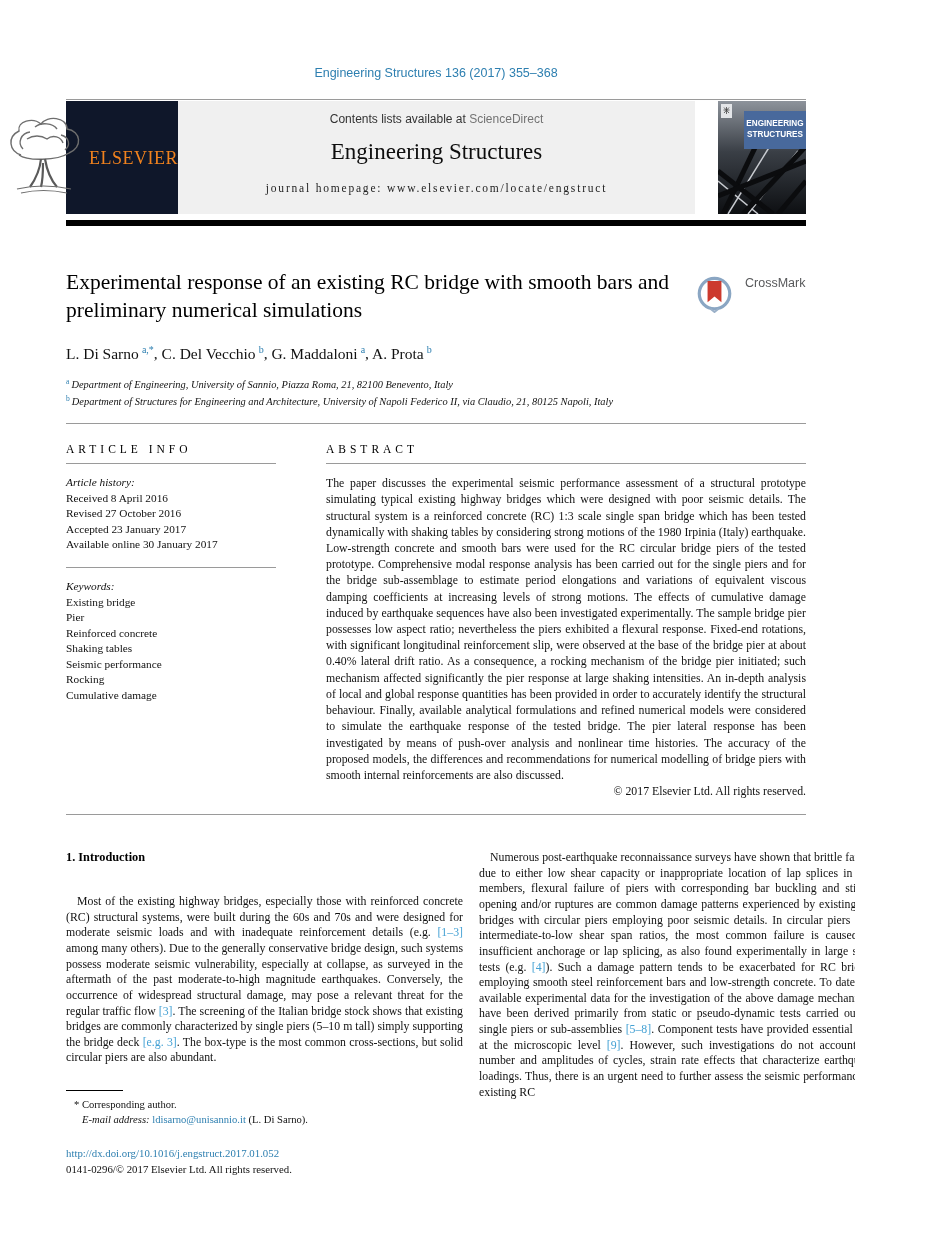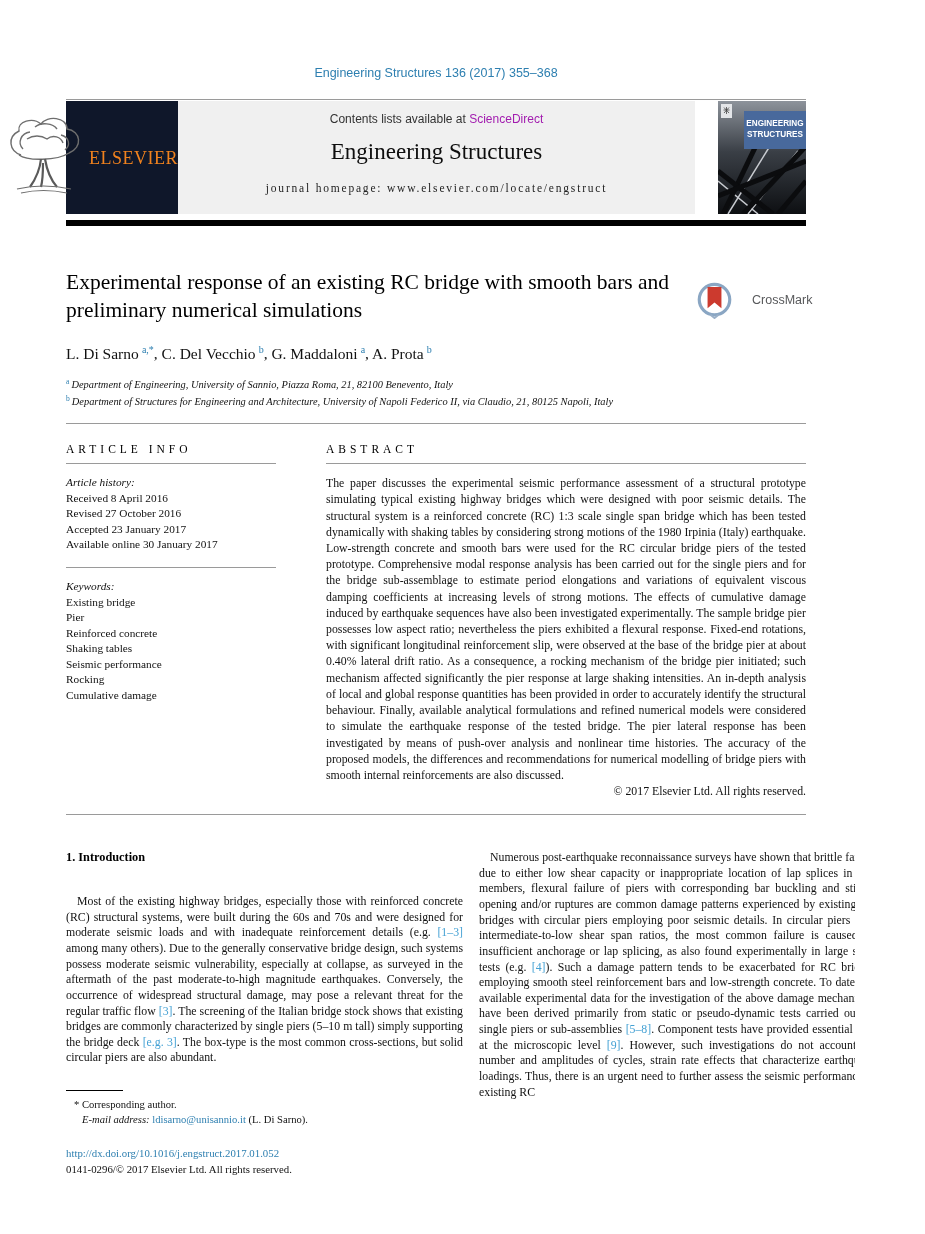--- a/index.html
+++ b/index.html
@@ -11,29 +11,29 @@
   
   .citation{padding-top:66px;text-align:center;font-family:"Liberation Sans",sans-serif;
     font-size:12.5px;color:#2d7fb0;}
   .top-rule{border:none;border-top:1px solid #9a9a9a;margin:19px 0 1px 0;}
   
   .header-row{display:flex;align-items:stretch;height:113px;margin-top:1px;}
   .logo-col{width:112px;background:#0f172a;display:flex;align-items:center;justify-content:flex-end;padding-bottom:2px;}
   .elsevier-word{font-family:"Liberation Serif",serif;font-size:18px;color:#f0821e;letter-spacing:.5px;line-height:1;margin-top:2px;}
   .band-mid{flex:1;background:#f0f0f0;text-align:center;margin-right:23px;padding-top:11px;}
   .contents-line{font-family:"Liberation Sans",sans-serif;font-size:12px;color:#333;}
-  .sd-link{color:#a21caf;cursor:pointer;}
+  .sd-link{color:#737373;cursor:pointer;}
   .journal-name{font-size:23px;color:#0d0d0d;margin-top:13px;}
   .homepage-line{font-family:Liberation Serif, serif;font-size:11.5px;letter-spacing:1.8px;color:#222;margin-top:17px;}
   .cover{width:88px;height:113px;}
   .black-bar{height:6px;background:#000;margin-top:6px;}
   
   .title-row{display:flex;margin-top:42px;}
   .title{font-size:21.5px;line-height:1.32;color:#000;max-width:665px;flex:1;}
-  .crossmark{width:110px;display:flex;align-items:center;gap:19px;margin-top:8px;cursor:pointer;}
+  .crossmark{width:110px;display:flex;align-items:flex-start;gap:12px;margin-top:8px;cursor:pointer;}
   .crossmark-label{font-family:"Liberation Sans",sans-serif;font-size:12.5px;color:#58595b;}
   .authors{margin-top:19px;font-size:15.5px;color:#111;}
   .auth-sup{color:#2d7fb0;font-size:10px;}
   .affils{margin-top:13px;font-size:10.4px;font-style:italic;line-height:1.5;color:#111;}
   .affil-sup{color:#2d7fb0;font-style:normal;font-size:7.5px;vertical-align:super;}
   .rule-full{border:none;border-top:1px solid #9a9a9a;margin:13px 0 0 0;}
   
   .info-grid{display:flex;gap:50px;justify-content:flex-end;}
   .info-col{width:210px;flex:none;}
   .abs-col{flex:1;}

